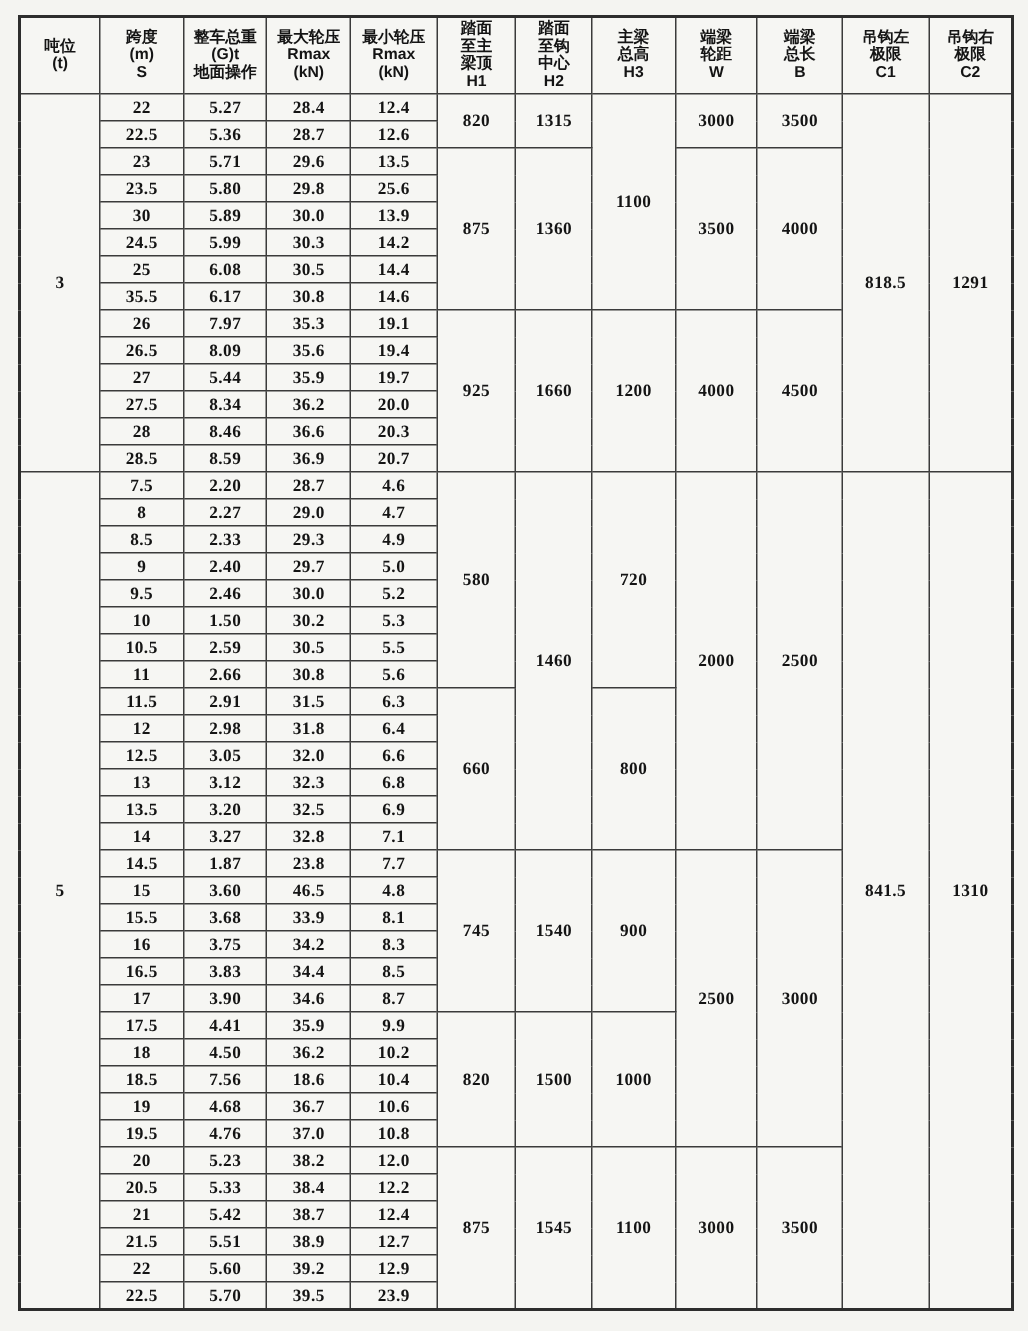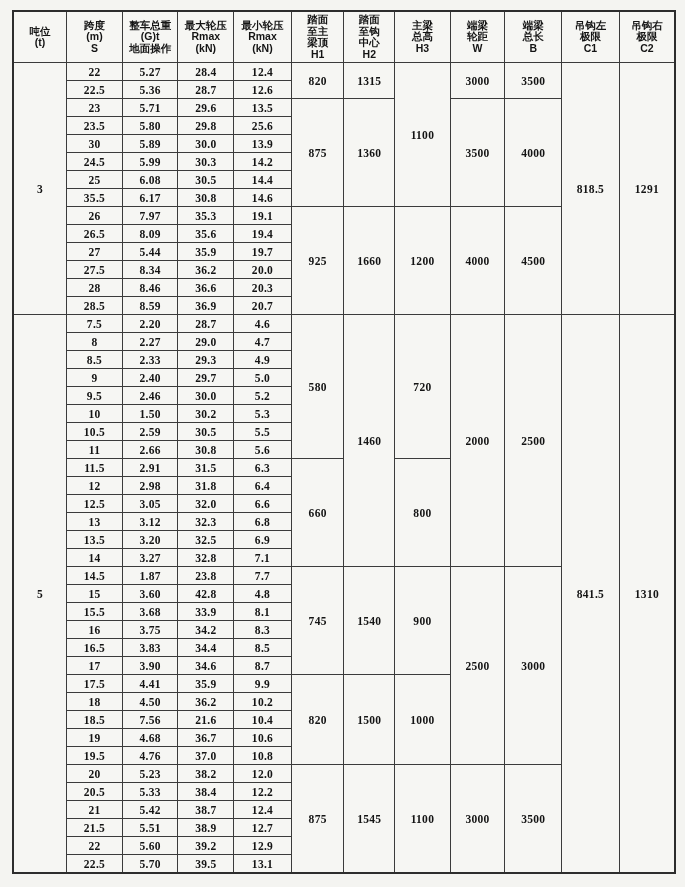--- a/index.html
+++ b/index.html
@@ -297,21 +297,21 @@
           <td>7.7</td>
           <td rowspan="6">745</td>
           <td rowspan="6">1540</td>
           <td rowspan="6">900</td>
           <td rowspan="11">2500</td>
           <td rowspan="11">3000</td>
         </tr>
         <tr>
           <td>15</td>
           <td>3.60</td>
-          <td>42.8</td>
+          <td>46.5</td>
           <td>4.8</td>
         </tr>
         <tr>
           <td>15.5</td>
           <td>3.68</td>
           <td>33.9</td>
           <td>8.1</td>
         </tr>
         <tr>
           <td>16</td>
@@ -342,21 +342,21 @@
         </tr>
         <tr>
           <td>18</td>
           <td>4.50</td>
           <td>36.2</td>
           <td>10.2</td>
         </tr>
         <tr>
           <td>18.5</td>
           <td>7.56</td>
-          <td>21.6</td>
+          <td>18.6</td>
           <td>10.4</td>
         </tr>
         <tr>
           <td>19</td>
           <td>4.68</td>
           <td>36.7</td>
           <td>10.6</td>
         </tr>
         <tr>
           <td>19.5</td>
@@ -396,17 +396,17 @@
         <tr>
           <td>22</td>
           <td>5.60</td>
           <td>39.2</td>
           <td>12.9</td>
         </tr>
         <tr>
           <td>22.5</td>
           <td>5.70</td>
           <td>39.5</td>
-          <td>13.1</td>
+          <td>23.9</td>
         </tr>
       </tbody>
   </table>
 </div>
 
 </body></html>

